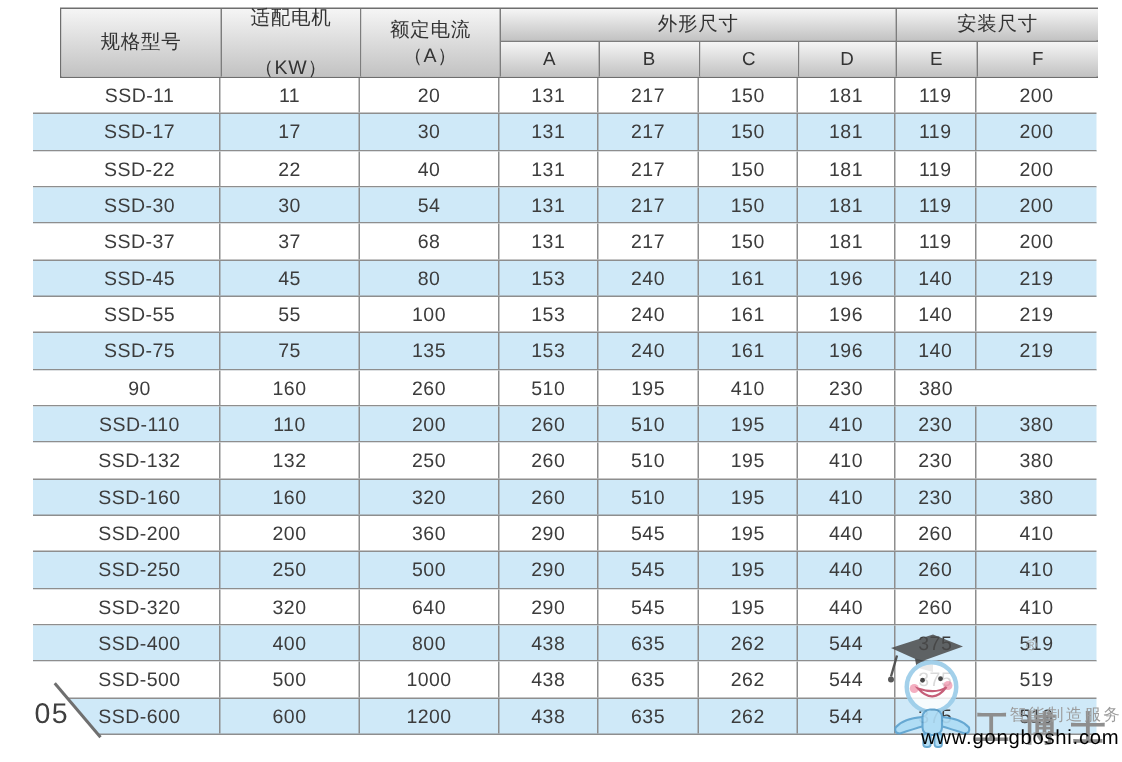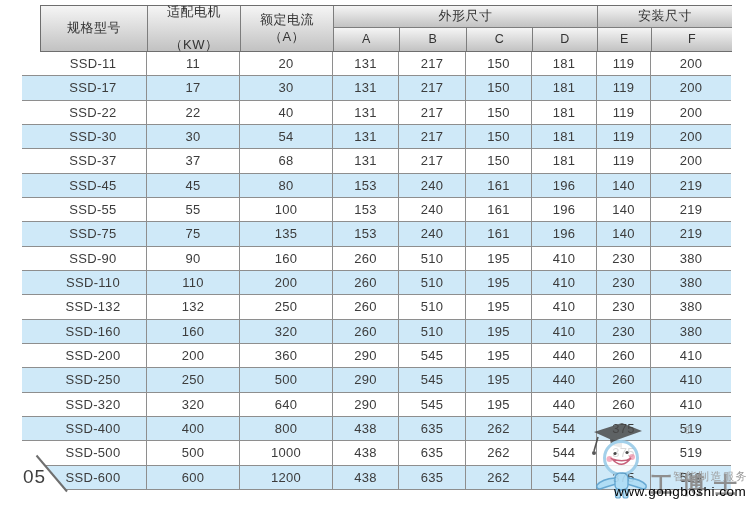--- a/index.html
+++ b/index.html
@@ -216,21 +216,20 @@
         <div class="tcell">135</div>
         <div class="tcell">153</div>
         <div class="tcell">240</div>
         <div class="tcell">161</div>
         <div class="tcell">196</div>
         <div class="tcell">140</div>
         <div class="tcell last">219</div>
       </div>
       <div class="trow">
         <div class="tcell bleed"></div>
-        <div class="tcell">SSD-90</div>
         <div class="tcell">90</div>
         <div class="tcell">160</div>
         <div class="tcell">260</div>
         <div class="tcell">510</div>
         <div class="tcell">195</div>
         <div class="tcell">410</div>
         <div class="tcell">230</div>
         <div class="tcell last">380</div>
       </div>
       <div class="trow stripe">

